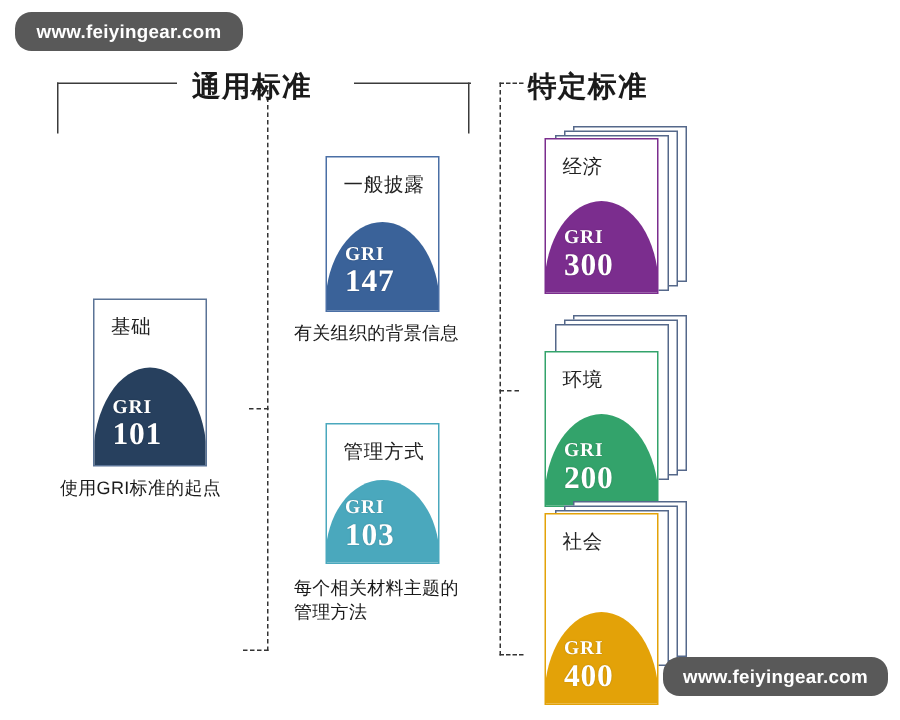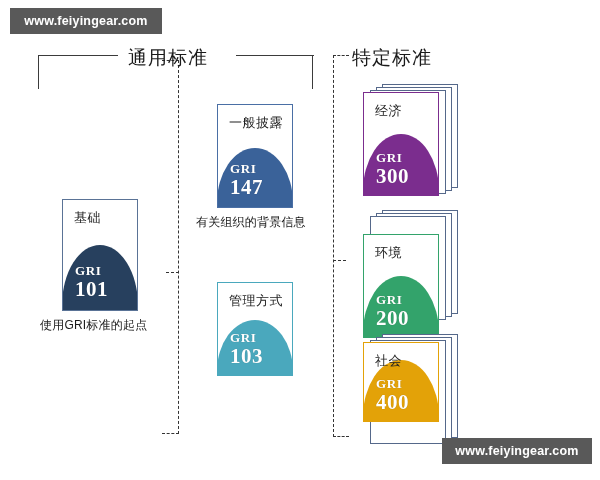--- a/index.html
+++ b/index.html
@@ -16,30 +16,31 @@
   
   .watermark{
     position:absolute;
     background:#595959;
     color:#ffffff;
     font-size:12.5px;
     font-weight:bold;
     letter-spacing:.2px;
     display:flex;align-items:center;justify-content:center;
     z-index:40;
+    border-radius:11px;
   }
   #wm-top{left:10px;top:8px;width:152px;height:26px;}
   #wm-bottom{left:442px;top:438px;width:150px;height:26px;}
 
   
   .section-title{
     position:absolute;
     font-size:19px;
     color:#1a1a1a;
-    font-weight:normal;
+    font-weight:bold;
     white-space:nowrap;
     letter-spacing:1px;
     z-index:6;
     text-align:center;
   }
   #title-universal{left:128px;top:45px;}
   #title-specific{left:352px;top:45px;}
 
   
   .bracket{position:absolute;z-index:3;}
@@ -186,20 +187,22 @@
   <div class="card-wrap" style="left:217px;top:282px;width:76px;height:94px;">
     <div class="card" style="width:76px;height:94px;border:1.5px solid #4aa8bd;">
       <div class="topic">管理方式</div>
       <div class="dome" style="height:56px;background:#4aa8bd;"></div>
       <div class="gri-label" style="bottom:8px;">
         <span class="g-txt">GRI</span>
         <span class="g-num">103</span>
       </div>
     </div>
   </div>
+  <div class="caption" style="left:196px;top:384px;width:170px;">每个相关材料主题的
+管理方法</div>
 
   <div class="card-wrap" style="left:363px;top:92px;width:106px;height:110px;">
     <div class="sheet s3" style="left:19px;top:-8px;width:76px;height:104px;border:1.4px solid #55688a;"></div>
     <div class="sheet s2" style="left:13px;top:-5px;width:76px;height:104px;border:1.4px solid #55688a;"></div>
     <div class="sheet s1" style="left:7px;top:-2px;width:76px;height:104px;border:1.4px solid #55688a;"></div>
     <div class="card" style="width:76px;height:104px;border:1.5px solid #7b2d8e;">
       <div class="topic">经济</div>
       <div class="dome" style="height:62px;background:#7b2d8e;"></div>
       <div class="gri-label" style="bottom:8px;">
         <span class="g-txt">GRI</span>
@@ -219,21 +222,21 @@
         <span class="g-txt">GRI</span>
         <span class="g-num">200</span>
       </div>
     </div>
   </div>
 
   <div class="card-wrap" style="left:363px;top:342px;width:106px;height:110px;">
     <div class="sheet s3" style="left:19px;top:-8px;width:76px;height:104px;border:1.4px solid #55688a;"></div>
     <div class="sheet s2" style="left:13px;top:-5px;width:76px;height:104px;border:1.4px solid #55688a;"></div>
     <div class="sheet s1" style="left:7px;top:-2px;width:76px;height:104px;border:1.4px solid #55688a;"></div>
-    <div class="card" style="width:76px;height:80px;border:1.5px solid #e3a208;">
+    <div class="card" style="width:76px;height:128px;border:1.5px solid #e3a208;">
       <div class="topic">社会</div>
       <div class="dome" style="height:62px;background:#e3a208;"></div>
       <div class="gri-label" style="bottom:8px;">
         <span class="g-txt">GRI</span>
         <span class="g-num">400</span>
       </div>
     </div>
   </div>
 
 

